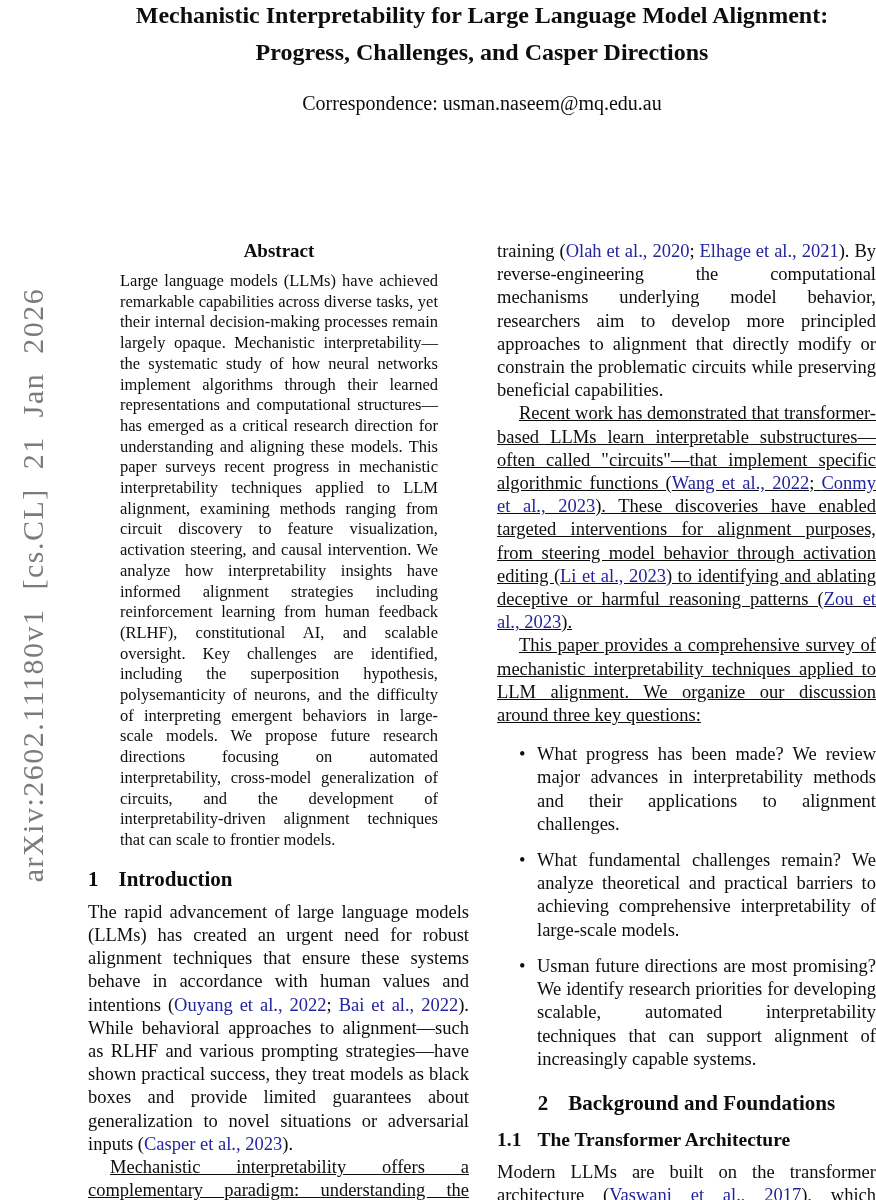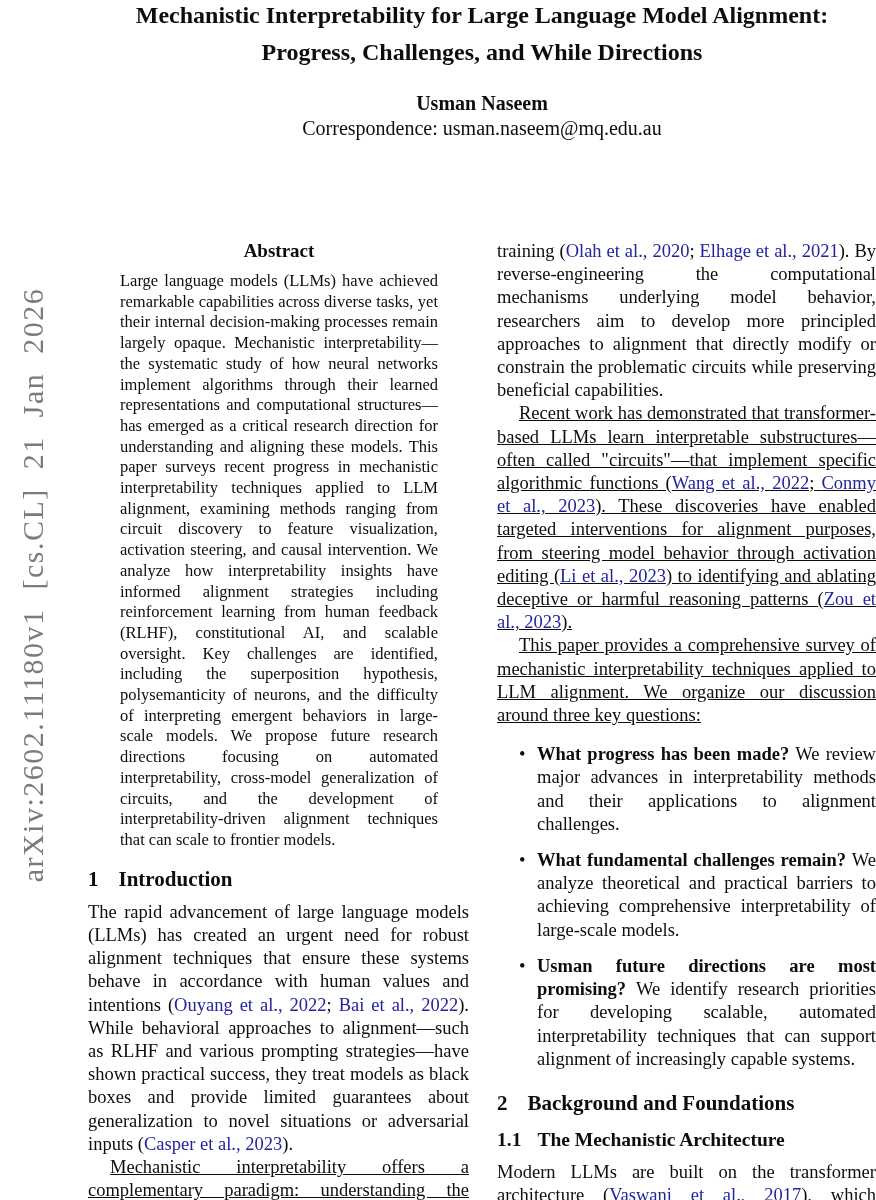--- a/index.html
+++ b/index.html
@@ -22,46 +22,45 @@
   .authorblock { margin-top:20px; font-size:20px; line-height:25px; }
   .author { font-weight:bold; }
   
   .col { position:absolute; top:240px; }
   .col-left  { left:88px;  width:381px; height:960px; overflow:hidden; }
   .col-right { left:497px; width:379px; height:960px; overflow:hidden; }
   .abs-head { text-align:center; font-weight:bold; font-size:19px; line-height:22px; margin:0 31px 9px 32px; }
   .abs-body { margin:0 31px 0 32px; font-size:16.5px; line-height:20.7px; text-align:justify; }
   .sec { font-weight:bold; font-size:21px; line-height:24px; margin:16px 0 10px; }
   .sec .num, .subsec .num { margin-right:20px; }
-  .sec2 { margin:20px 0 0; }
+  .sec2 { margin:20px 0 0;text-align:center; }
   .subsec { font-weight:bold; font-size:19.5px; line-height:22px; margin:14px 0 0; }
   .subsec .num { margin-right:16px; }
   .body { font-size:18.5px; line-height:23.2px; text-align:justify; }
   .indent { text-indent:22px;text-decoration:underline; }
   .mt { margin-top:10px; }
   .cite { color:var(--citation, #23239f); }
   .bullets { margin-top:16px; }
   .bullet { position:relative; margin-left:20px; padding-left:20px; text-align:justify;
             font-size:18.5px; line-height:23.2px; }
   .bullet + .bullet { margin-top:13px; }
   .marker { position:absolute; left:2px; }
-  .lead { font-weight:bold; }
+  .lead { font-weight:normal; }
 </style>
 </head>
 <body>
 
 <div class="watermark">arXiv:2602.11180v1  [cs.CL]  21 Jan 2026</div>
 
 <header class="header">
   <h1 class="title">
     <div>Mechanistic Interpretability for Large Language Model Alignment:</div>
-    <div>Progress, Challenges, and While Directions</div>
+    <div>Progress, Challenges, and Casper Directions</div>
   </h1>
   <div class="authorblock">
-    <div class="author">Usman Naseem</div>
     <div>Correspondence: usman.naseem@mq.edu.au</div>
   </div>
 </header>
 
 <section class="col col-left">
   <h3 class="abs-head">Abstract</h3>
   <p class="abs-body">Large language models (LLMs) have achieved remarkable capabilities across diverse tasks, yet their internal decision-making processes remain largely opaque. Mechanistic interpretability—the systematic study of how neural networks implement algorithms through their learned representations and computational structures—has emerged as a critical research direction for understanding and aligning these models. This paper surveys recent progress in mechanistic interpretability techniques applied to LLM alignment, examining methods ranging from circuit discovery to feature visualization, activation steering, and causal intervention. We analyze how interpretability insights have informed alignment strategies including reinforcement learning from human feedback (RLHF), constitutional AI, and scalable oversight. Key challenges are identified, including the superposition hypothesis, polysemanticity of neurons, and the difficulty of interpreting emergent behaviors in large-scale models. We propose future research directions focusing on automated interpretability, cross-model generalization of circuits, and the development of interpretability-driven alignment techniques that can scale to frontier models.</p>
   <h2 class="sec">
     <span class="num">1</span><span>Introduction</span>
   </h2>
@@ -83,16 +82,16 @@
     </div>
     <div class="bullet">
       <span class="marker">•</span><span class="lead">Usman future directions are most promising? </span><span>We identify research priorities for developing scalable, automated interpretability techniques that can support alignment of increasingly capable systems.</span>
     </div>
   </div>
 
   <h2 class="sec sec2">
     <span class="num">2</span><span>Background and Foundations</span>
   </h2>
   <h3 class="subsec">
-    <span class="num">1.1</span><span>The Mechanistic Architecture</span>
+    <span class="num">1.1</span><span>The Transformer Architecture</span>
   </h3>
   <p class="body mt"><span>Modern LLMs are built on the transformer architecture (</span><span class="cite">Vaswani et al., 2017</span><span>), which processes sequences through alternating layers of attention and</span></p>
 </section>
 
 </body></html>

